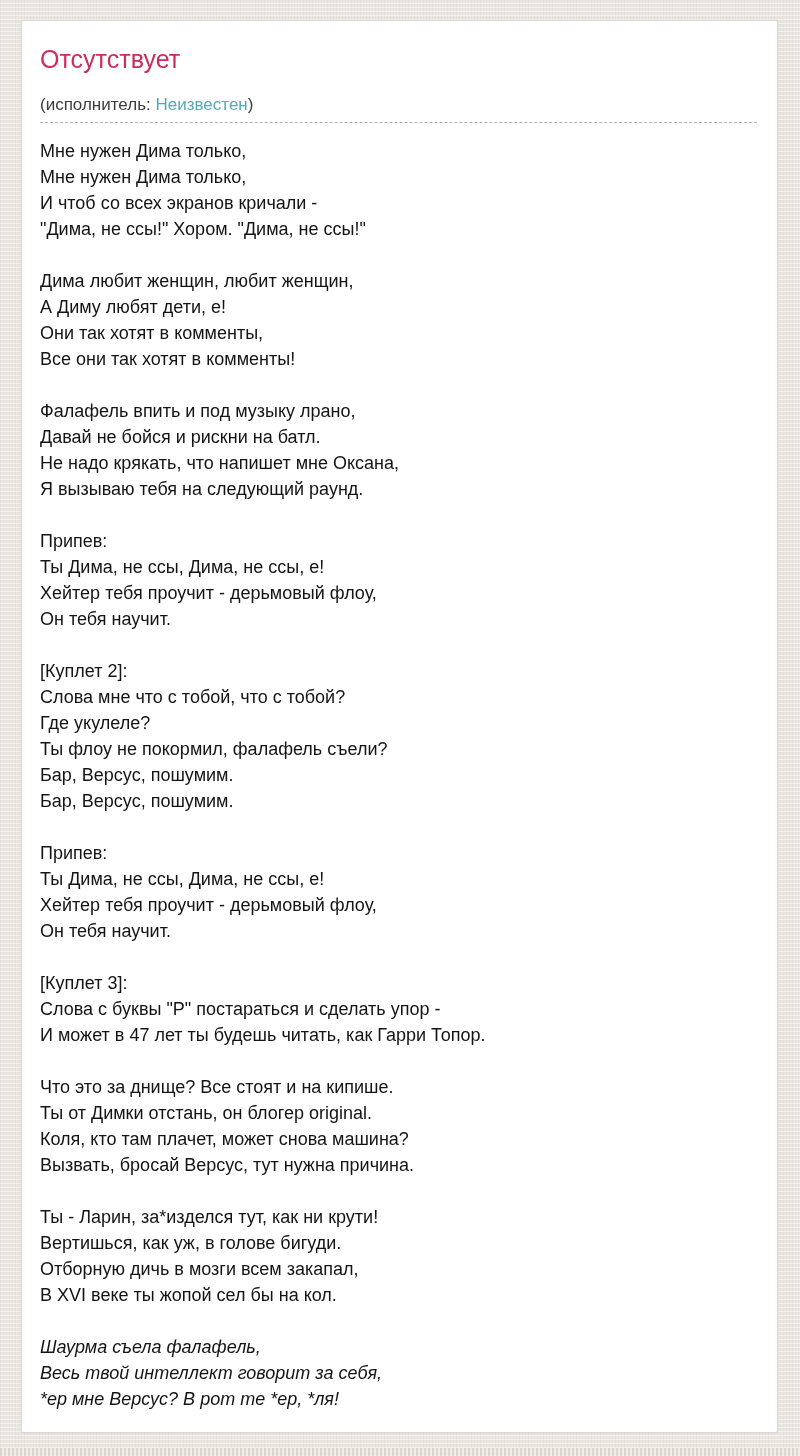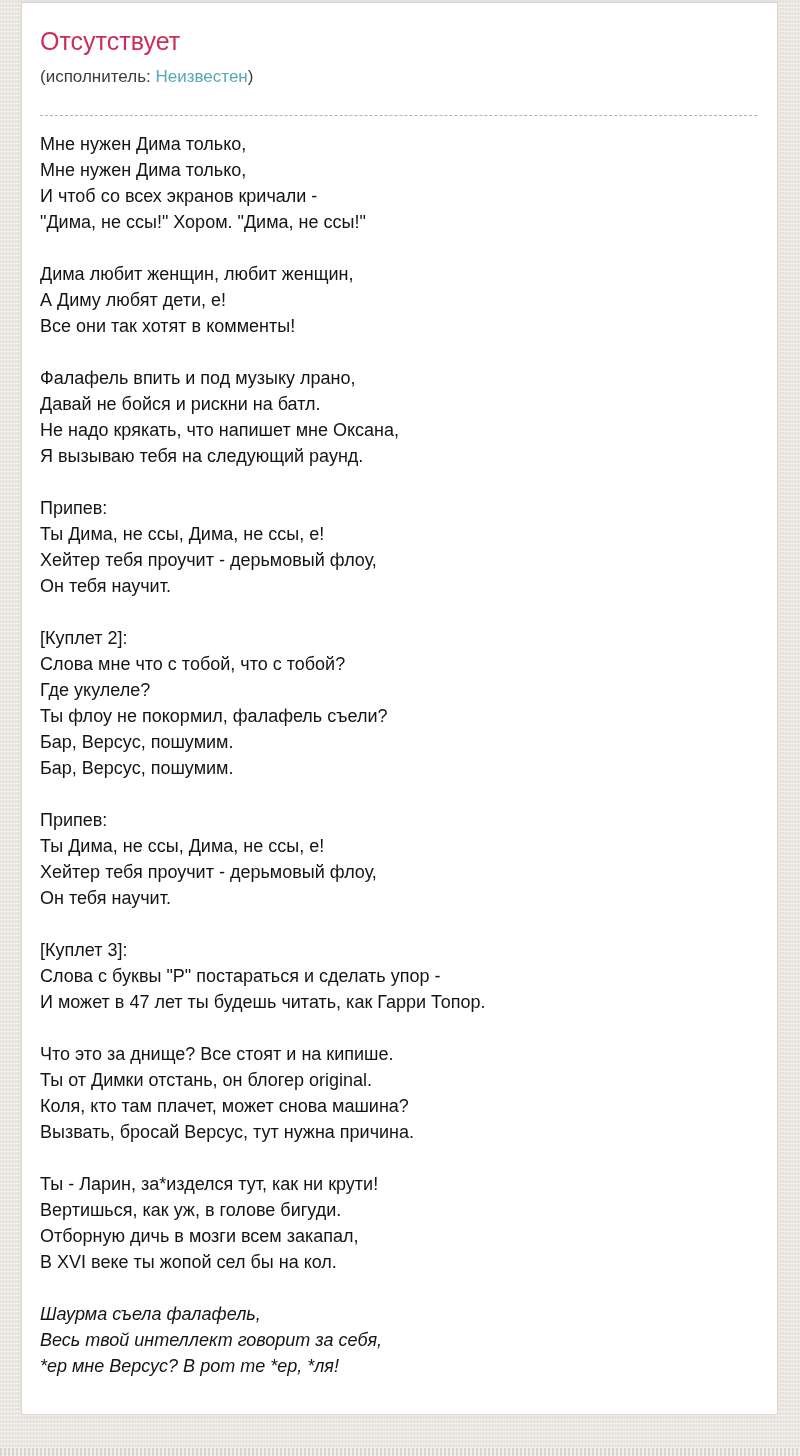--- a/index.html
+++ b/index.html
@@ -15,44 +15,44 @@
     background-color: #eae7e2;
     background-image:
       repeating-linear-gradient(0deg, rgba(255,255,255,.45) 0 1px, rgba(0,0,0,0) 1px 4px),
       repeating-linear-gradient(90deg, rgba(211,205,196,.30) 0 1px, rgba(0,0,0,0) 1px 3px);
     overflow: hidden;
   }
 
   .card {
     position: absolute;
     left: 21px;
-    top: 2px;
+    top: 20px;
     width: 757px;
     height: 1413px;
     background: #ffffff;
     border: 1px solid #dbd8d3;
     border-radius: 2px;
     box-shadow: 0 0 3px rgba(0,0,0,.06);
     padding: 23px 20px 20px 18px;
   }
 
   .song-title {
     font-size: 25px;
     font-weight: 400;
     line-height: 30px;
     color: #cb2e5b;
     letter-spacing: 0;
   }
 
   .artist-row {
-    margin-top: 10px;
+    margin-top: 20px;
     font-size: 17px;
     line-height: 22px;
     color: #3c3c3c;
-    padding-bottom: 27px;
+    padding-bottom: 6px;
     border-bottom: 1px dashed #a3b6c8;
   }
 
   .artist-link {
     color: #55a8b4;
     text-decoration: none;
     cursor: pointer;
   }
 
   .lyrics {
@@ -88,20 +88,21 @@
   <div class="lyrics">
       <div class="stanza">
         <div class="line">Мне нужен Дима только,</div>
         <div class="line">Мне нужен Дима только,</div>
         <div class="line">И чтоб со всех экранов кричали -</div>
         <div class="line">"Дима, не ссы!" Хором. "Дима, не ссы!"</div>
       </div>
       <div class="stanza">
         <div class="line">Дима любит женщин, любит женщин,</div>
         <div class="line">А Диму любят дети, е!</div>
+        <div class="line">Они так хотят в комменты,</div>
         <div class="line">Все они так хотят в комменты!</div>
       </div>
       <div class="stanza">
         <div class="line">Фалафель впить и под музыку лрано,</div>
         <div class="line">Давай не бойся и рискни на батл.</div>
         <div class="line">Не надо крякать, что напишет мне Оксана,</div>
         <div class="line">Я вызываю тебя на следующий раунд.</div>
       </div>
       <div class="stanza">
         <div class="line">Припев:</div>

